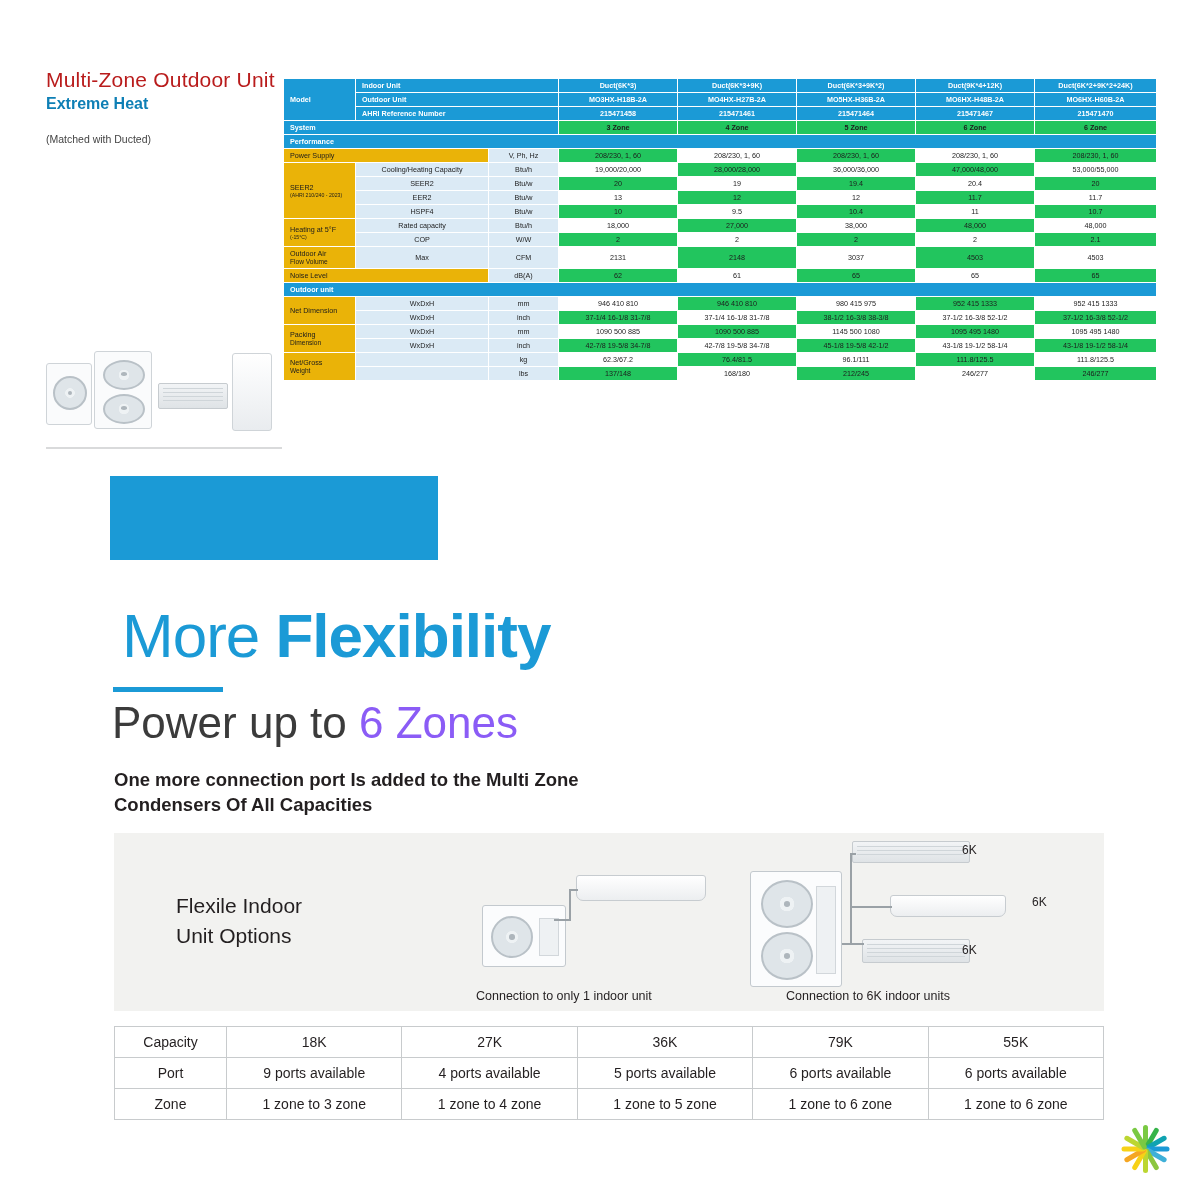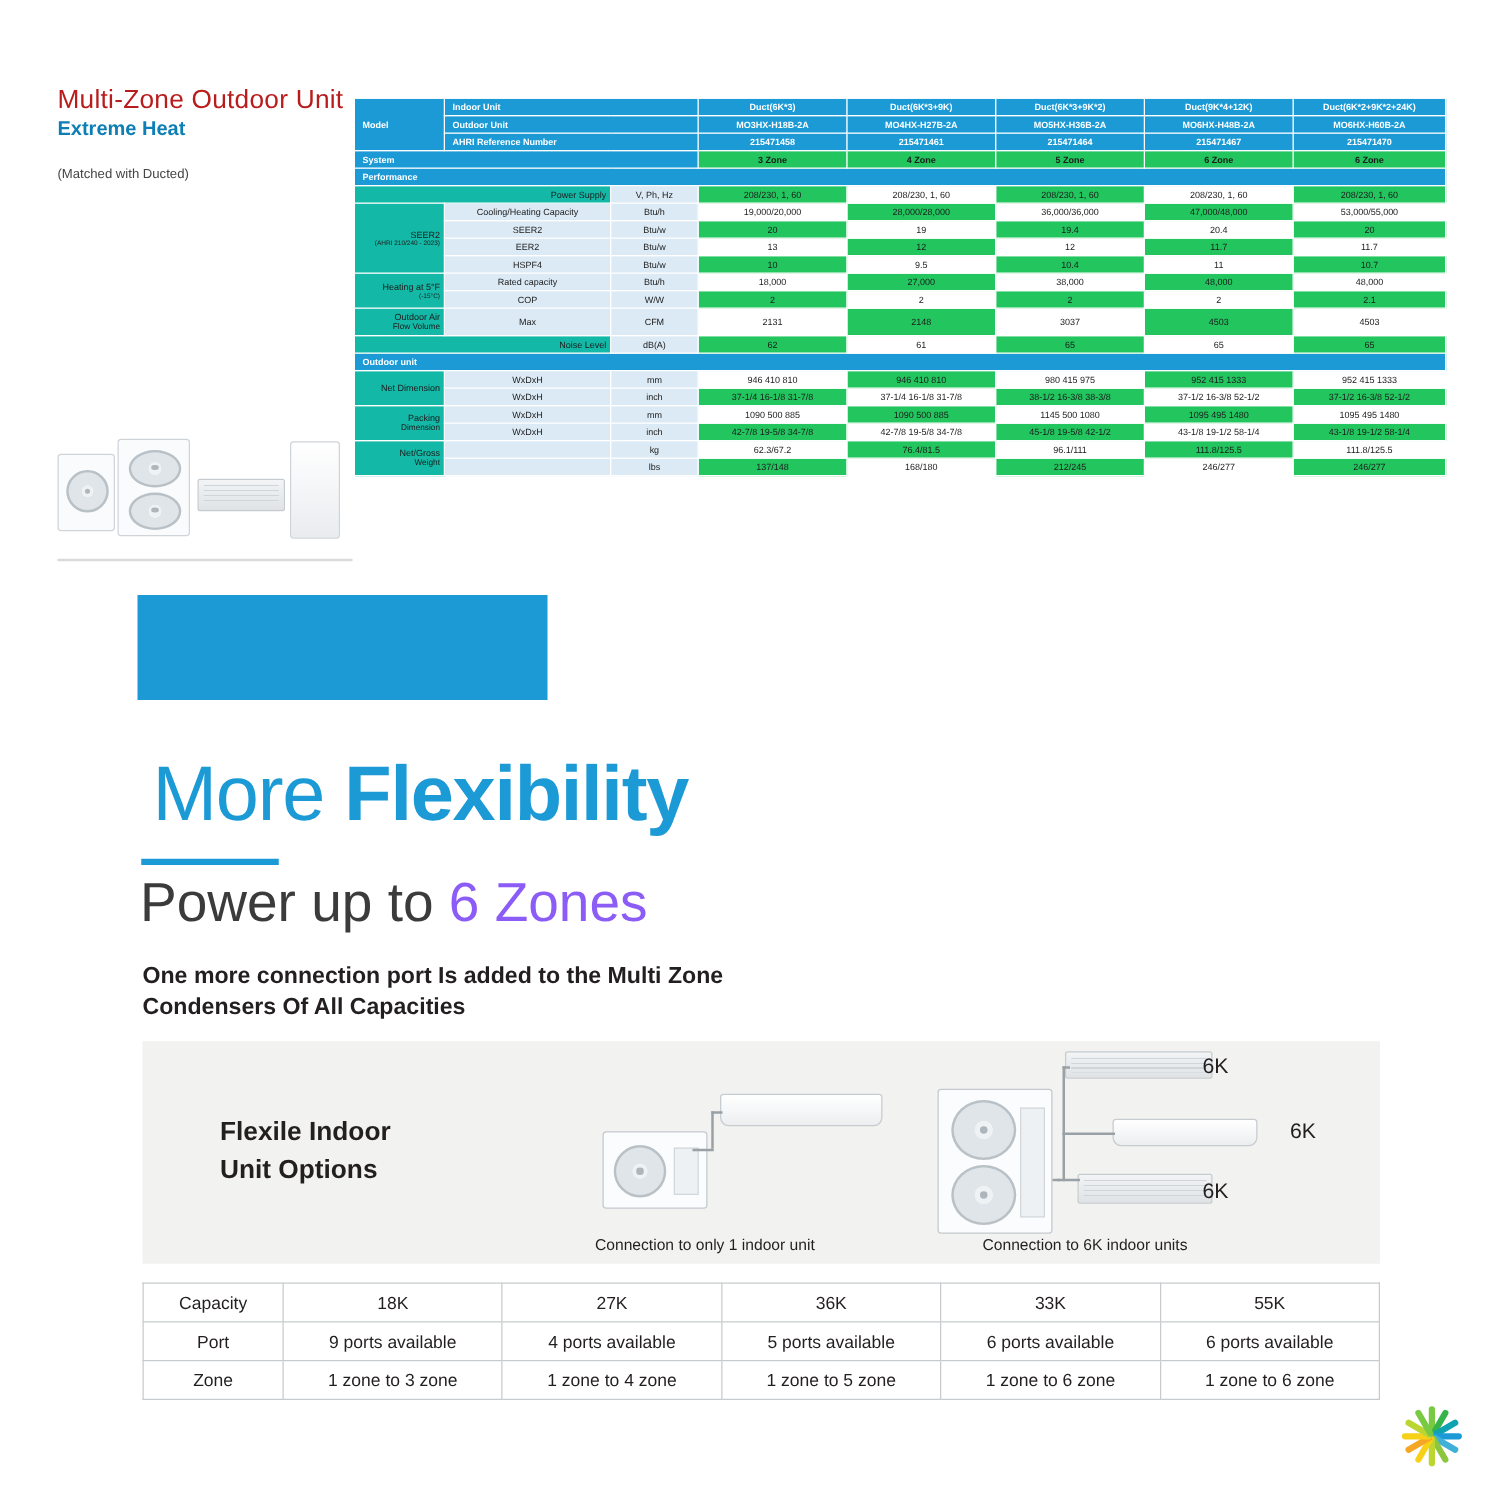--- a/index.html
+++ b/index.html
@@ -27,21 +27,21 @@
   .fan:after{ content:""; position:absolute; left:50%; top:50%; width:14%; height:14%;
         margin:-7% 0 0 -7%; background:#aeb6bc; border-radius:50%; }
   .duct { position:absolute; background:linear-gradient(#f2f4f6,#dfe3e6); border:1px solid #c6cbcf; border-radius:2px;}
   .duct-lines{ position:absolute; left:4px; right:4px; top:4px; bottom:4px;
         background:repeating-linear-gradient(to bottom, #cfd5d9 0 1px, transparent 1px 4px); }
 
   
   .tbl { position:absolute; left:283px; top:78px; width:873px;
          border-collapse:collapse; font-size:7.2px; color:#1c1c1c; table-layout:fixed; }
   .tbl td { border:0.6px solid #ffffff; padding:2px 3px; text-align:center; vertical-align:middle; line-height:1.25; }
-  .tbl .lbl { background:#14b8a6; text-align:right; padding-left:6px; }
+  .tbl .lbl { background:#eab308; text-align:left; padding-left:6px; }
   .tbl .lblc{ background:#dbeaf5; text-align:center; }
   .tbl .val { background:#22c55e; }
   .tbl .val2{ background:#ffffff; }
   .tbl .hd  { background:#1b9ad6; color:#ffffff; font-weight:bold; text-align:left; padding-left:6px; }
   .tbl .hdc { background:#1b9ad6; color:#ffffff; font-weight:bold; text-align:center; }
   .tbl .band{ background:#1b9ad6; color:#ffffff; font-weight:bold; text-align:left; padding-left:6px; }
   .tbl .sysrow td { font-weight:bold; }
   .tiny { font-size:5.2px; display:block; font-weight:normal; }
 
   
@@ -52,25 +52,25 @@
   .more b { font-weight:bold; }
   .more span.light{ font-weight:normal; }
   .underline { position:absolute; left:113px; top:687px; width:110px; height:5px; background:#1b9ad6; }
   .power { position:absolute; left:112px; top:698px; font-size:44px; color:#3b3b3b; font-weight:normal;}
   .power b { font-weight:normal; color:#8b5cf6;}
   .subhead { position:absolute; left:114px; top:768px; width:760px; font-size:18.5px;
              font-weight:bold; color:#231f20; line-height:1.33; }
 
   
   .panel { position:absolute; left:114px; top:833px; width:990px; height:178px; background:#f2f2f0; }
-  .panel-title { position:absolute; left:62px; top:58px; font-size:21px; font-weight:bold; color:#231f20; line-height:1.42; }
+  .panel-title { position:absolute; left:62px; top:58px; font-size:21px; font-weight:normal; color:#231f20; line-height:1.42; }
   .cap { position:absolute; font-size:12.5px; color:#231f20; }
   .cap1 { left:362px; top:156px; }
   .cap2 { left:672px; top:156px; }
-  .k6 { position:absolute; font-size:17px; color:#231f20; }
+  .k6 { position:absolute; font-size:12px; color:#231f20; }
 
   .odu { position:absolute; background:#fbfcfd; border:1px solid #c3c9ce; border-radius:3px; }
   .wall { position:absolute; background:linear-gradient(#ffffff,#eceef0); border:1px solid #c7ccd0; border-radius:3px 3px 7px 7px; }
   .line { position:absolute; background:#9aa1a6; }
 
   
   .btbl { position:absolute; left:114px; top:1026px; width:990px; border-collapse:collapse; font-size:14px; }
   .btbl td { border:1px solid #c8cbcd; padding:7px 4px; text-align:center; color:#231f20; }
   .btbl td.first { width:112px; }
 
@@ -373,21 +373,21 @@
   <div class="cap cap2">Connection to 6K indoor units</div>
 </div>
 
 <table class="btbl">
   <tbody>
     <tr>
       <td class="first">Capacity</td>
       <td>18K</td>
       <td>27K</td>
       <td>36K</td>
-      <td>33K</td>
+      <td>79K</td>
       <td>55K</td>
     </tr>
     <tr>
       <td class="first">Port</td>
       <td>9 ports available</td>
       <td>4 ports available</td>
       <td>5 ports available</td>
       <td>6 ports available</td>
       <td>6 ports available</td>
     </tr>

